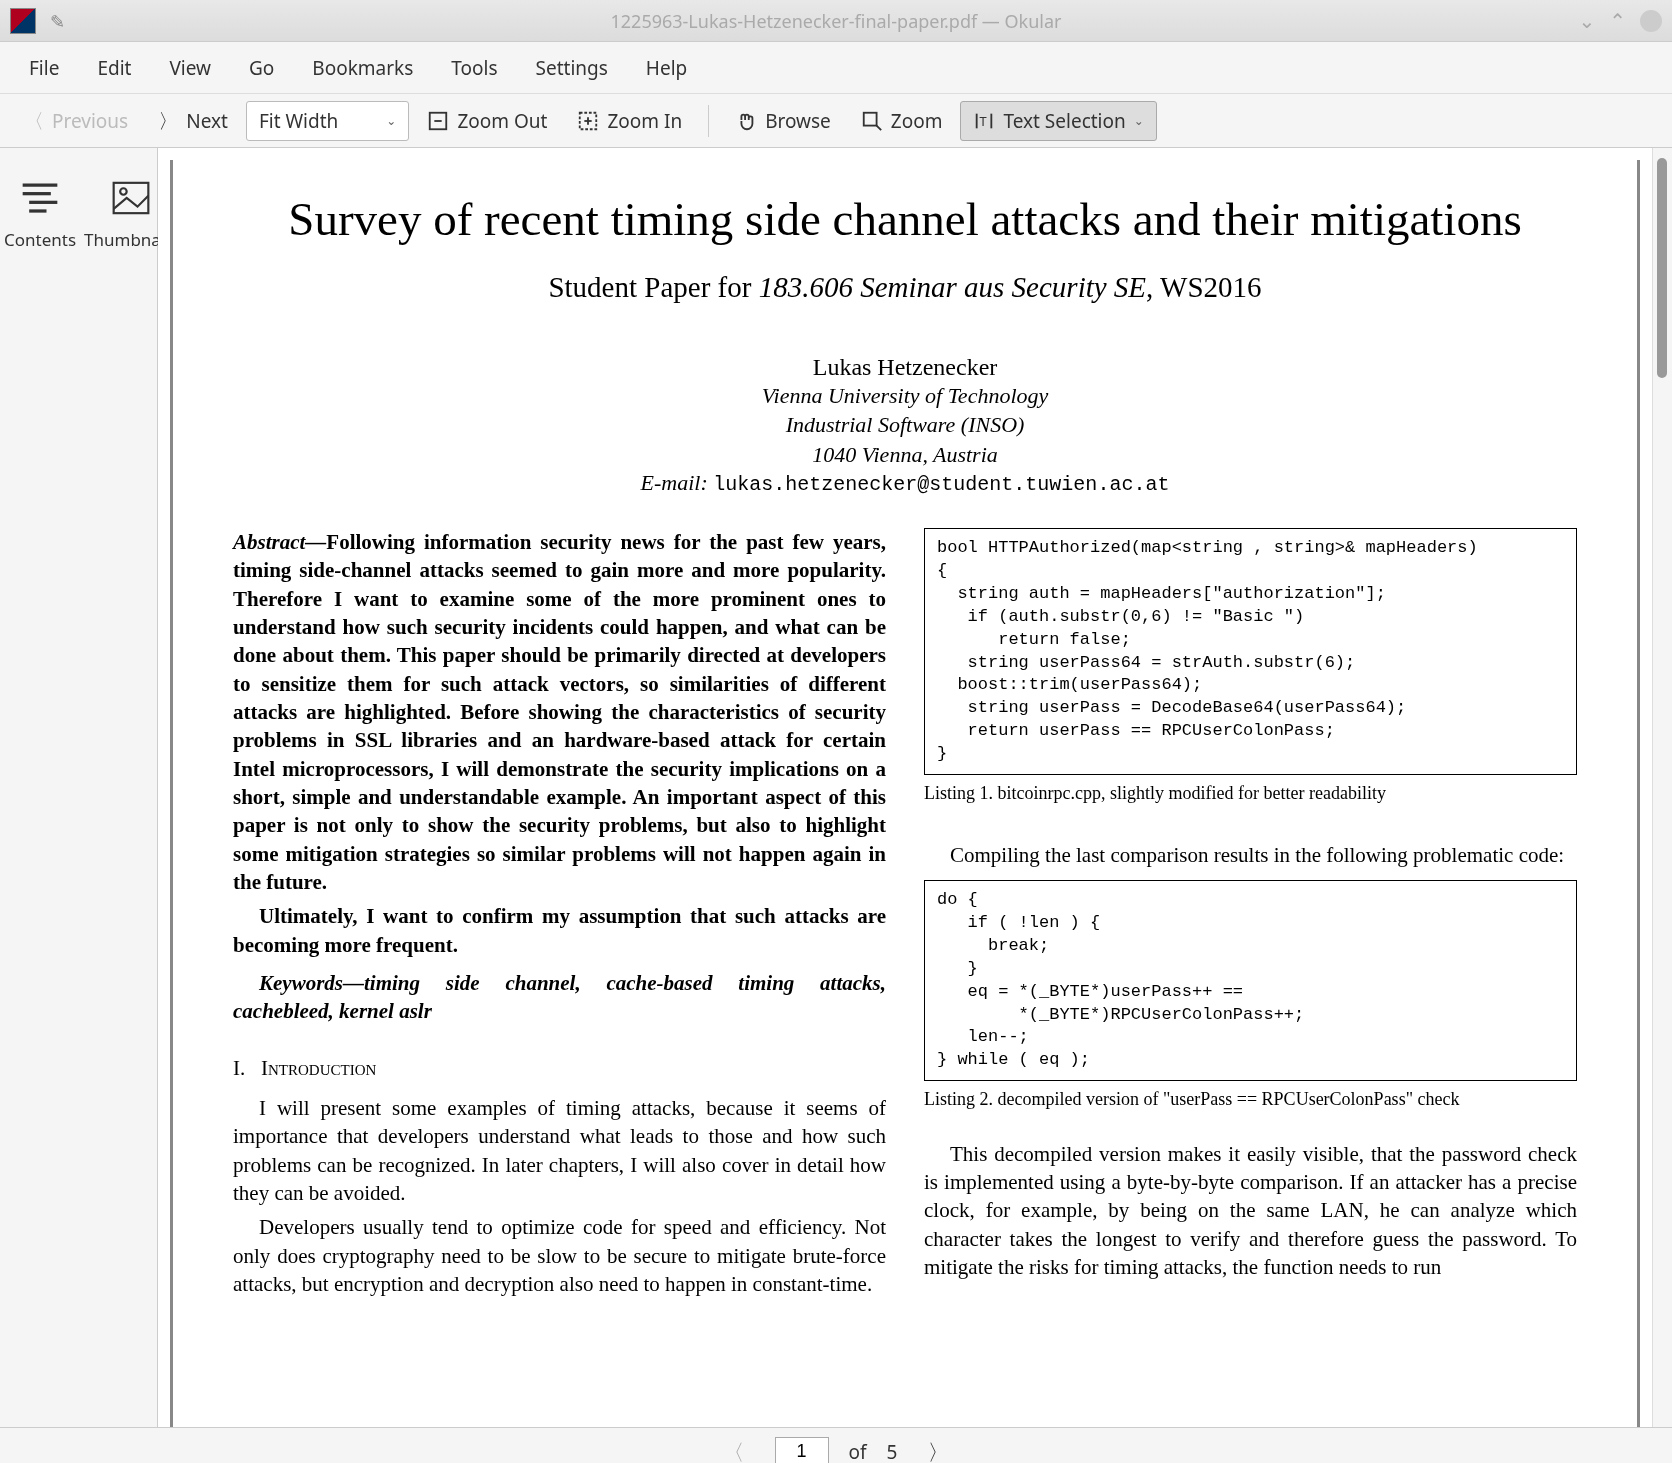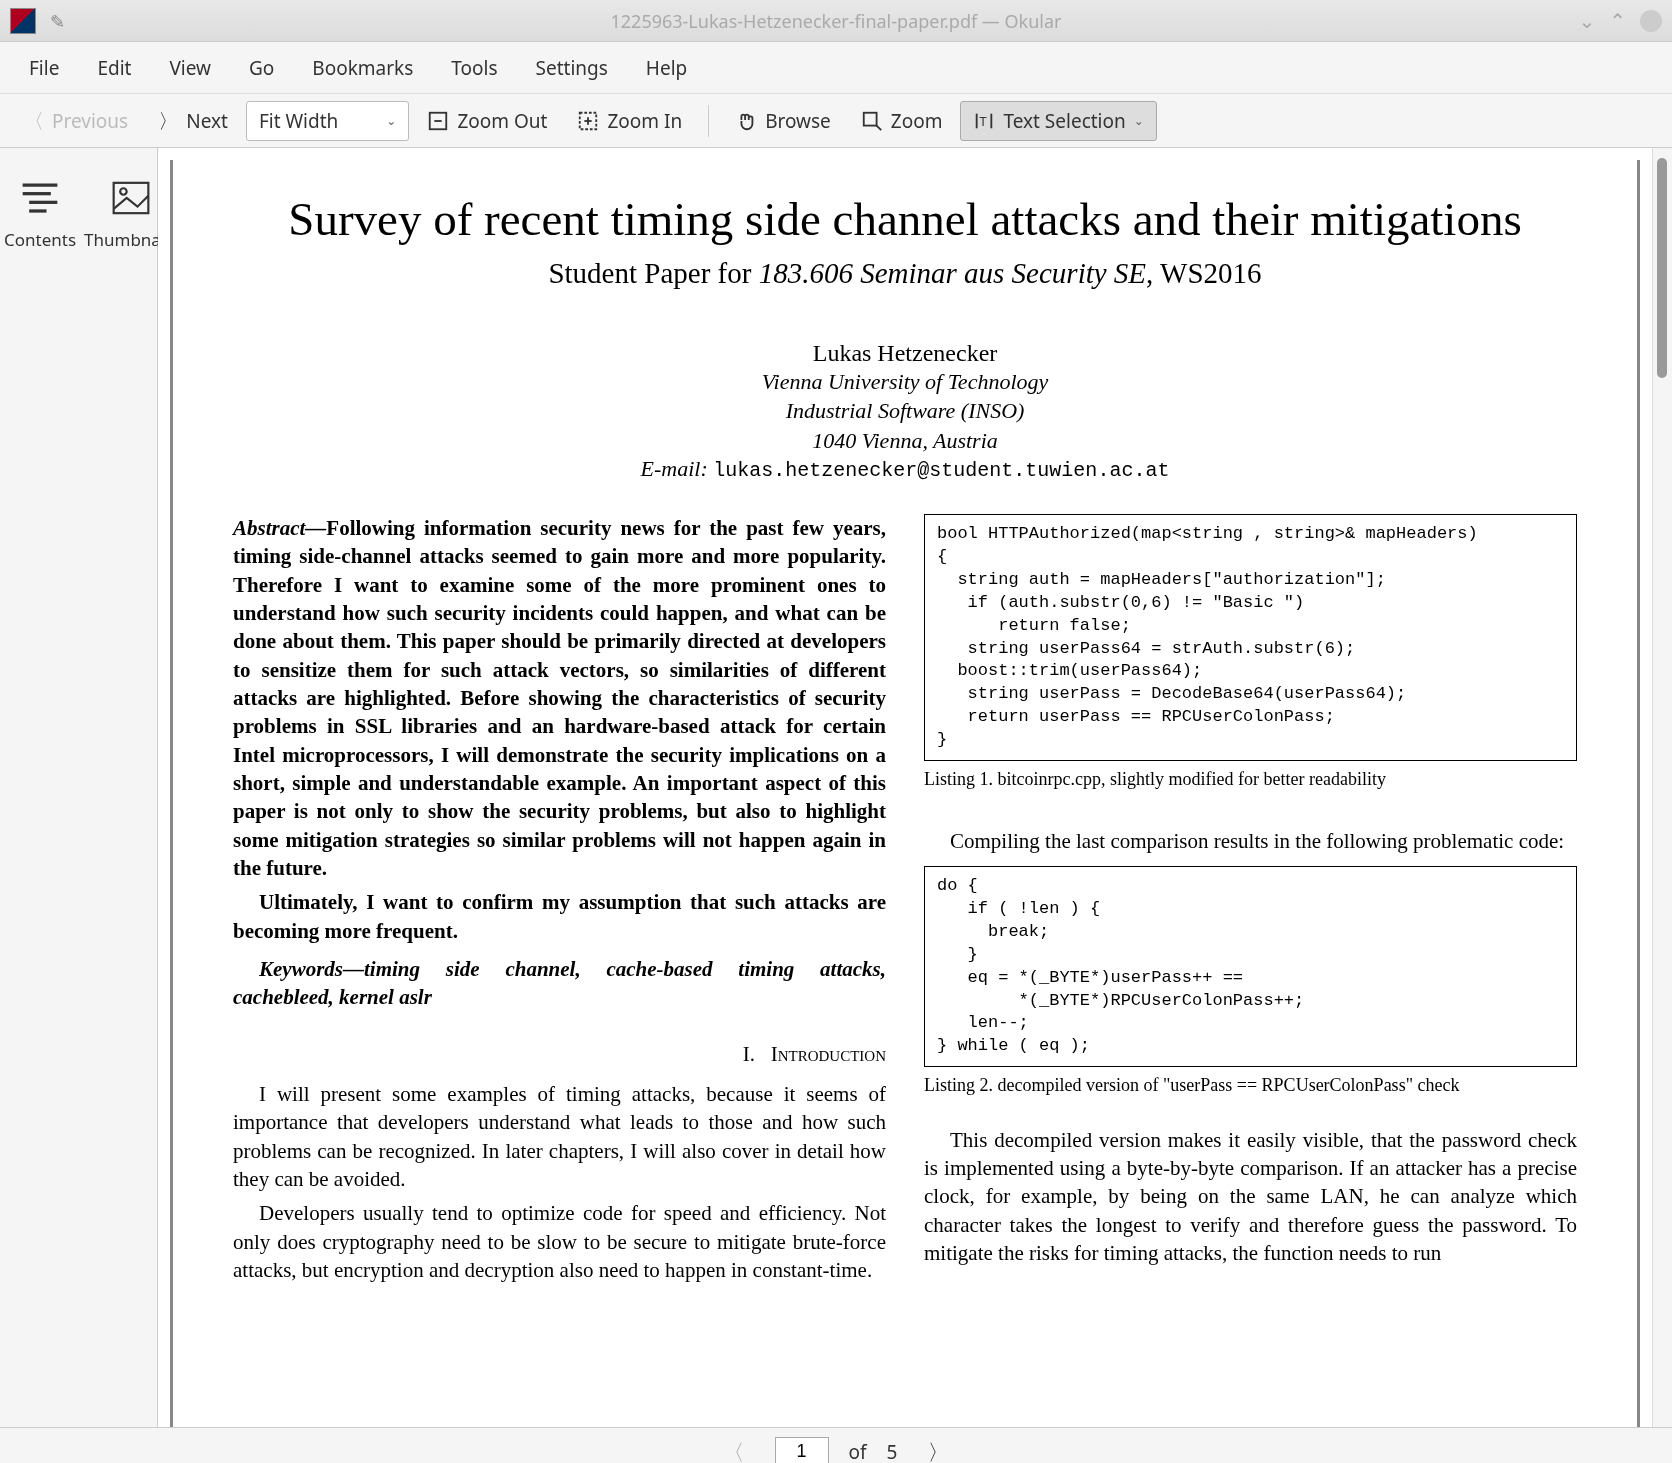--- a/index.html
+++ b/index.html
@@ -37,35 +37,35 @@
   .side-item.active svg { fill: #2196f3; }
   .side-item svg { width: 52px; height: 44px; margin-bottom: 8px; }
   
   
   .viewer { flex: 1; position: relative; overflow: hidden; background: #fff; display: flex; }
   .page-wrapper { flex: 1; padding: 12px 10px 0 10px; display: flex; justify-content: center; }
   .page { width: 1470px; background: #fff; border-left: 3px solid #888; border-right: 3px solid #888; padding: 30px 60px; font-family: "Times New Roman", serif; color: #000; overflow: hidden; }
   .scrollbar-gutter { width: 20px; background: #f5f5f5; border-left: 1px solid #ddd; position: relative; }
   .scroll-thumb { position: absolute; top: 10px; left: 4px; width: 10px; height: 220px; background: #999; border-radius: 5px; }
 
-  .page h1 { font-size: 47px; font-weight: normal; text-align: center; line-height: 1.25; margin-bottom: 8px; }
+  .page h1 { font-size: 47px; font-weight: normal; text-align: center; line-height: 1.25; margin-bottom: 22px; }
   .page .subtitle { font-size: 29px; text-align: center; margin-bottom: 50px; }
   .page .author { font-size: 24px; text-align: center; }
   .page .affil { font-size: 22px; font-style: italic; text-align: center; line-height: 1.35; }
   .page .email { font-size: 22px; font-style: italic; text-align: center; margin-bottom: 32px; }
   .page .email .tt { font-family: "Courier New", monospace; font-style: normal; font-size: 20px; }
   
   .columns { display: flex; gap: 38px; margin-top: 22px; }
   .col { flex: 1; font-size: 21px; line-height: 1.35; text-align: justify; }
   .abstract { font-weight: bold; }
   .abstract em { font-style: italic; }
   .para { text-indent: 26px; margin-top: 6px; }
   .kw { font-weight: bold; font-style: italic; margin-top: 10px; }
   .kw em { font-style: italic; }
-  .sec-head { text-align: right; font-size: 21px; margin: 28px 0 12px 0; font-variant: small-caps; }
+  .sec-head { text-align: left; font-size: 21px; margin: 28px 0 12px 0; font-variant: small-caps; }
   .listing-box { border: 1.5px solid #000; padding: 8px 12px; font-family: "Courier New", monospace; font-size: 17px; line-height: 1.35; white-space: pre; overflow: hidden; }
   .listing-cap { font-size: 18px; margin-top: 6px; text-align: left; }
   
   
   .footer { height: 48px; background: #f5f5f5; border-top: 1px solid #ccc; display: flex; align-items: center; justify-content: center; gap: 20px; font-size: 19px; color: #333; }
   .footer .nav-btn { color: #aaa; font-size: 22px; padding: 4px 10px; cursor: pointer; }
   .footer .nav-btn.enabled { color: #333; }
   .footer input { width: 54px; height: 30px; text-align: center; border: 1px solid #aaa; font-size: 18px; }
 </style>
 </head>

